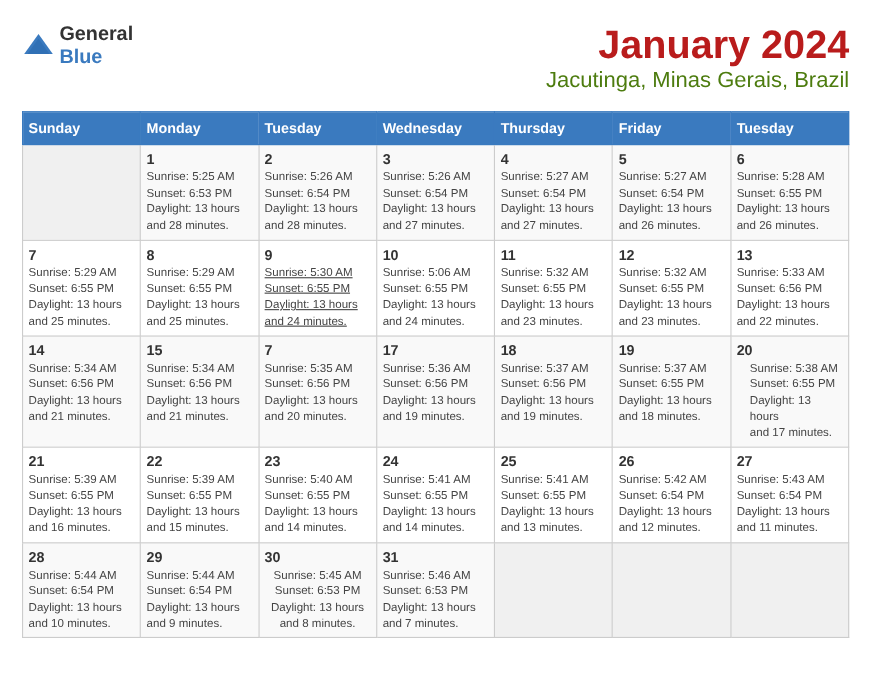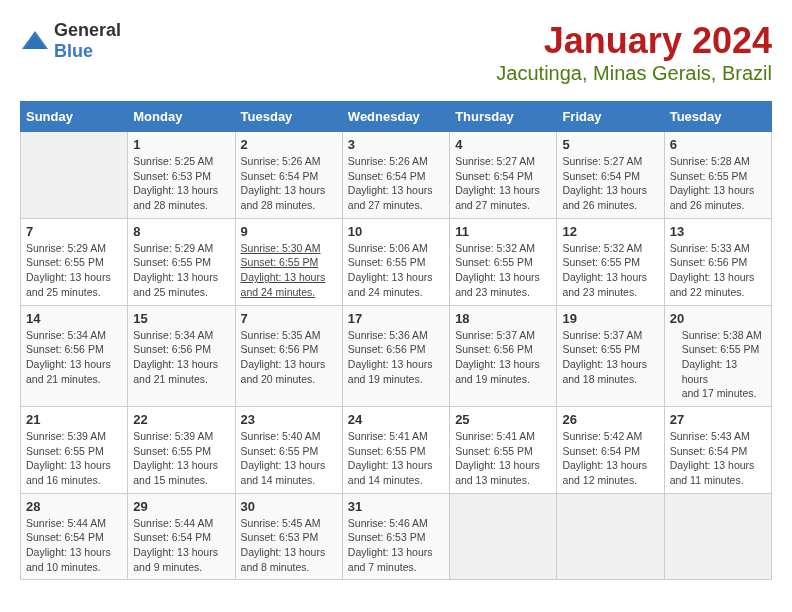--- a/index.html
+++ b/index.html
@@ -332,21 +332,21 @@
         </td>
         <td>
           <span class="day-num">29</span>
           <div class="day-info" style="white-space: pre-line;">Sunrise: 5:44 AM
 Sunset: 6:54 PM
 Daylight: 13 hours
 and 9 minutes.</div>
         </td>
         <td>
           <span class="day-num">30</span>
-          <div class="day-info" style="white-space: pre-line;">Sunrise: 5:45 AM
+          <div class="day-info" style="white-space: pre-line; text-align: center;">Sunrise: 5:45 AM
 Sunset: 6:53 PM
 Daylight: 13 hours
 and 8 minutes.</div>
         </td>
         <td>
           <span class="day-num">31</span>
           <div class="day-info" style="white-space: pre-line;">Sunrise: 5:46 AM
 Sunset: 6:53 PM
 Daylight: 13 hours
 and 7 minutes.</div>

